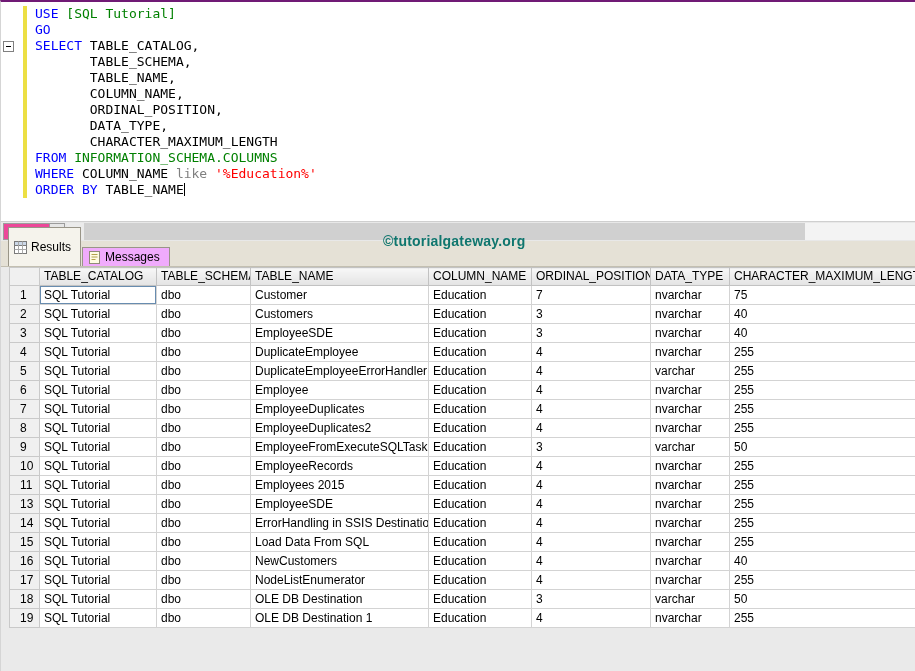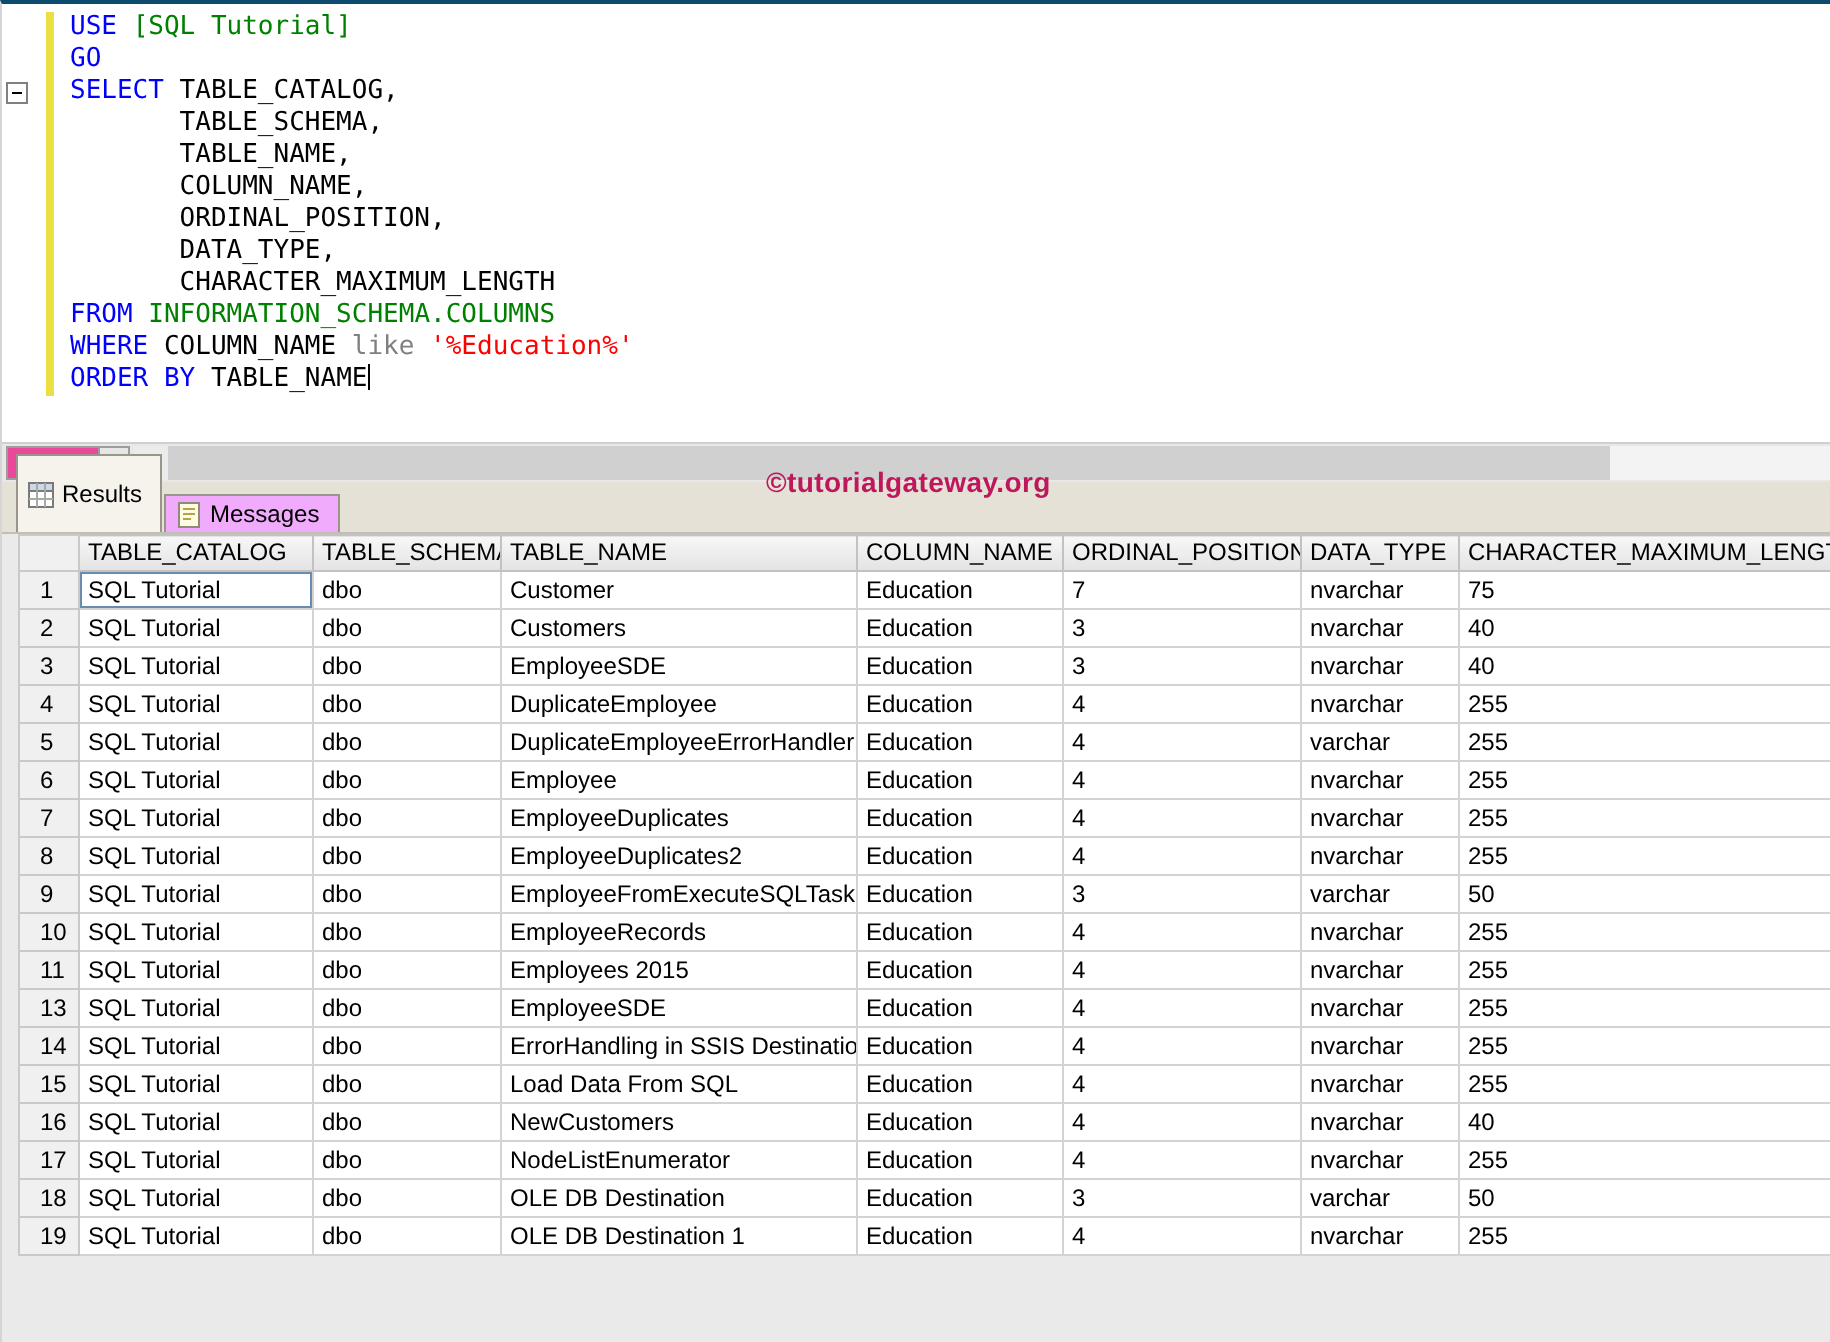--- a/index.html
+++ b/index.html
@@ -4,21 +4,21 @@
 <style>
   * { box-sizing: border-box; }
   html, body { margin: 0; padding: 0; }
   body {
     width: 915px; height: 671px; overflow: hidden;
     background: #fff;
     font-family: "Liberation Sans", sans-serif;
   }
   .screen {
     position: relative; width: 915px; height: 671px;
-    border-top: 2px solid #0c4a6e;
+    border-top: 2px solid #701a75;
     border-left: 1px solid #d5d5d5;
   }
 
   
   .editor { position: relative; height: 219px; background: #fff; }
   .code {
     position: absolute; left: 34px; top: 4px;
     font: 13px/16px "DejaVu Sans Mono", "Liberation Mono", monospace;
     white-space: pre; color: #000;
   }
@@ -54,21 +54,21 @@
   .hscroll { flex: 1; display: flex; background: #f3f3f3; margin: 1px 0; }
   .hs-btn {
     width: 17px; display: flex; align-items: center; justify-content: center;
     font-size: 8px; color: #555; background: #ebebeb;
   }
   .hs-thumb { flex: 1; background: #d0d0d0; margin-right: 110px; }
 
   
   .watermark {
     position: absolute; left: 382px; top: 231px; z-index: 6;
-    font-size: 14px; font-weight: bold; color: #be185d; letter-spacing: 0.2px;
+    font-size: 14px; font-weight: bold; color: #0f766e; letter-spacing: 0.2px;
   }
 
   
   .tab-strip {
     height: 26px; background: #e5e1d6; display: flex; align-items: flex-end;
     padding-left: 7px; position: relative; border-bottom: 1px solid #c3bfb1;
   }
   .tab {
     height: 19px; display: flex; align-items: center; gap: 4px;
     padding: 0 9px 0 5px; font-size: 12px; color: #000;

